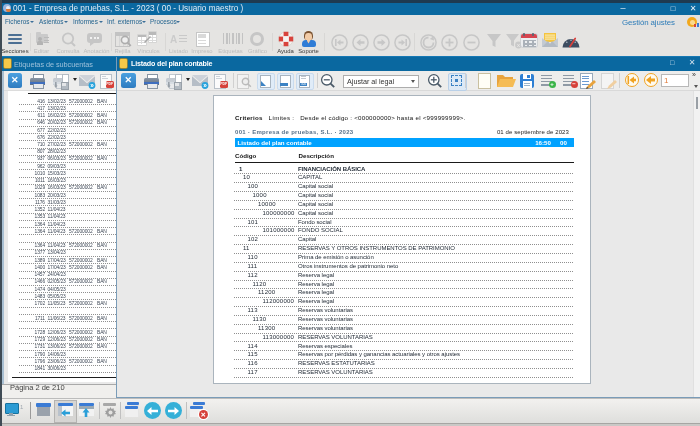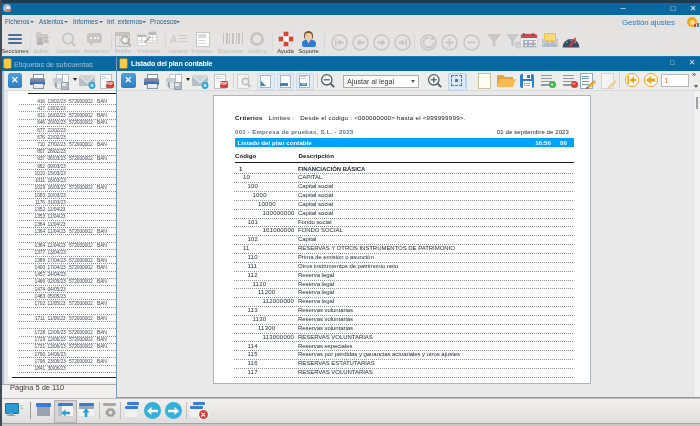--- a/index.html
+++ b/index.html
@@ -14,20 +14,21 @@
 .ldot{position:absolute;border-bottom:1px dotted #909090;left:19px;width:97px;height:0;}
 </style></head><body>
 <div id="root">
 
 <div class="ab" style="left:0;top:0;width:700px;height:2.5px;background:#1e3a50;"></div>
 <div class="ab" style="left:0;top:0;width:2px;height:426px;background:#3f4b55;z-index:50;"></div>
 <div class="ab" style="left:0;top:2.5px;width:700px;height:12px;background:#0a68a0;"></div>
 <div class="ab" style="left:3px;top:3.5px;width:8px;height:8px;background:#9ab4dc;border-radius:50%;z-index:2;"></div>
 <div class="ab" style="left:5.5px;top:5.5px;width:4.5px;height:4.5px;background:#e8eef6;border-radius:50%;z-index:3;"></div>
 <div class="ab" style="left:6px;top:9px;width:5px;height:3px;background:#e07b39;border-radius:0 0 2px 2px;z-index:4;"></div>
+<div class="ab" style="left:13px;top:3.2px;width:420px;height:11px;color:#e3edf6;font-size:8.2px;line-height:11.5px;white-space:nowrap;">001 - Empresa de pruebas, S.L. - 2023 ( 00 - Usuario maestro )</div>
 <div class="ab" style="left:616px;top:2.5px;width:14px;height:12px;color:#e8f1f8;font-size:9px;line-height:10px;text-align:center;">–</div>
 <div class="ab" style="left:666px;top:2.5px;width:14px;height:12px;color:#e8f1f8;font-size:7.5px;line-height:12px;text-align:center;">□</div>
 <div class="ab" style="left:686px;top:2.5px;width:14px;height:12px;color:#e8f1f8;font-size:8px;line-height:12px;text-align:center;">✕</div>
 <div class="ab" style="left:0;top:14.5px;width:700px;height:15.5px;background:#e3e2e1;"></div>
 <div class="ab" style="left:5px;top:18px;font-size:6.4px;color:#24648f;white-space:nowrap;">Ficheros</div>
 <div class="ab" style="left:29.5px;top:20.5px;width:0;height:0;border-left:2.2px solid transparent;border-right:2.2px solid transparent;border-top:2.8px solid #3c6f99;"></div>
 <div class="ab" style="left:39px;top:18px;font-size:6.4px;color:#24648f;white-space:nowrap;">Asientos</div>
 <div class="ab" style="left:64px;top:20.5px;width:0;height:0;border-left:2.2px solid transparent;border-right:2.2px solid transparent;border-top:2.8px solid #3c6f99;"></div>
 <div class="ab" style="left:73px;top:18px;font-size:6.4px;color:#24648f;white-space:nowrap;">Informes</div>
 <div class="ab" style="left:98.5px;top:20.5px;width:0;height:0;border-left:2.2px solid transparent;border-right:2.2px solid transparent;border-top:2.8px solid #3c6f99;"></div>
@@ -359,21 +360,21 @@
 <div class="ldot" style="top:357.2px;"></div>
 <div class="lrow" style="left:28px;top:358.9px;width:17px;text-align:right;">1796</div>
 <div class="lrow" style="left:47.5px;top:358.9px;">23/06/23</div>
 <div class="lrow" style="left:69px;top:358.9px;">572000002</div>
 <div class="lrow" style="left:97px;top:358.9px;">BAN</div>
 <div class="ldot" style="top:364.5px;"></div>
 <div class="lrow" style="left:28px;top:366.1px;width:17px;text-align:right;">1841</div>
 <div class="lrow" style="left:47.5px;top:366.1px;">30/06/23</div>
 <div class="ldot" style="top:371.7px;"></div>
 <div class="ab" style="left:0;top:383.5px;width:115.5px;height:15px;background:#f0efed;border-top:1px solid #a9a9a9;box-sizing:border-box;"></div>
-<div class="ab" style="left:10px;top:383.2px;font-size:7.5px;color:#3f3f3f;white-space:nowrap;">Página 5 de 110</div>
+<div class="ab" style="left:10px;top:383.2px;font-size:7.5px;color:#3f3f3f;white-space:nowrap;">Página 2 de 210</div>
 
 <div class="ab" style="left:115.5px;top:56.5px;width:1.2px;height:341px;background:#7a9cb8;z-index:9;"></div>
 <div class="ab" style="left:115.5px;top:396.5px;width:584.5px;height:1.2px;background:#7a9cb8;z-index:9;"></div>
 <div class="ab" style="left:116.5px;top:56.5px;width:583.5px;height:14px;background:#0a68a0;z-index:8;"></div>
 <div class="ab" style="left:119.5px;top:59px;width:7px;height:9px;background:#f7c948;border-radius:1px;box-shadow:0 0 0 0.7px #b98c1e;z-index:10;"></div>
 <div class="ab" style="left:131px;top:58.5px;width:200px;height:11px;color:#ffffff;font-size:7.1px;font-weight:600;letter-spacing:-0.15px;line-height:11px;white-space:nowrap;z-index:10;">Listado del plan contable</div>
 <div class="ab" style="left:666px;top:57px;width:12px;height:12px;color:#cfe0ec;font-size:7px;line-height:12px;text-align:center;z-index:10;">□</div>
 <div class="ab" style="left:686px;top:57px;width:12px;height:12px;color:#cfe0ec;font-size:8px;line-height:12px;text-align:center;z-index:10;">✕</div>
 <div class="ab" style="left:116.5px;top:70.5px;width:583.5px;height:20.5px;background:#ededec;border-bottom:1px solid #d9d9d9;box-sizing:border-box;z-index:8;"></div>
 <div class="ab" style="left:116.5px;top:70.5px;width:583.5px;height:21px;z-index:10;">

